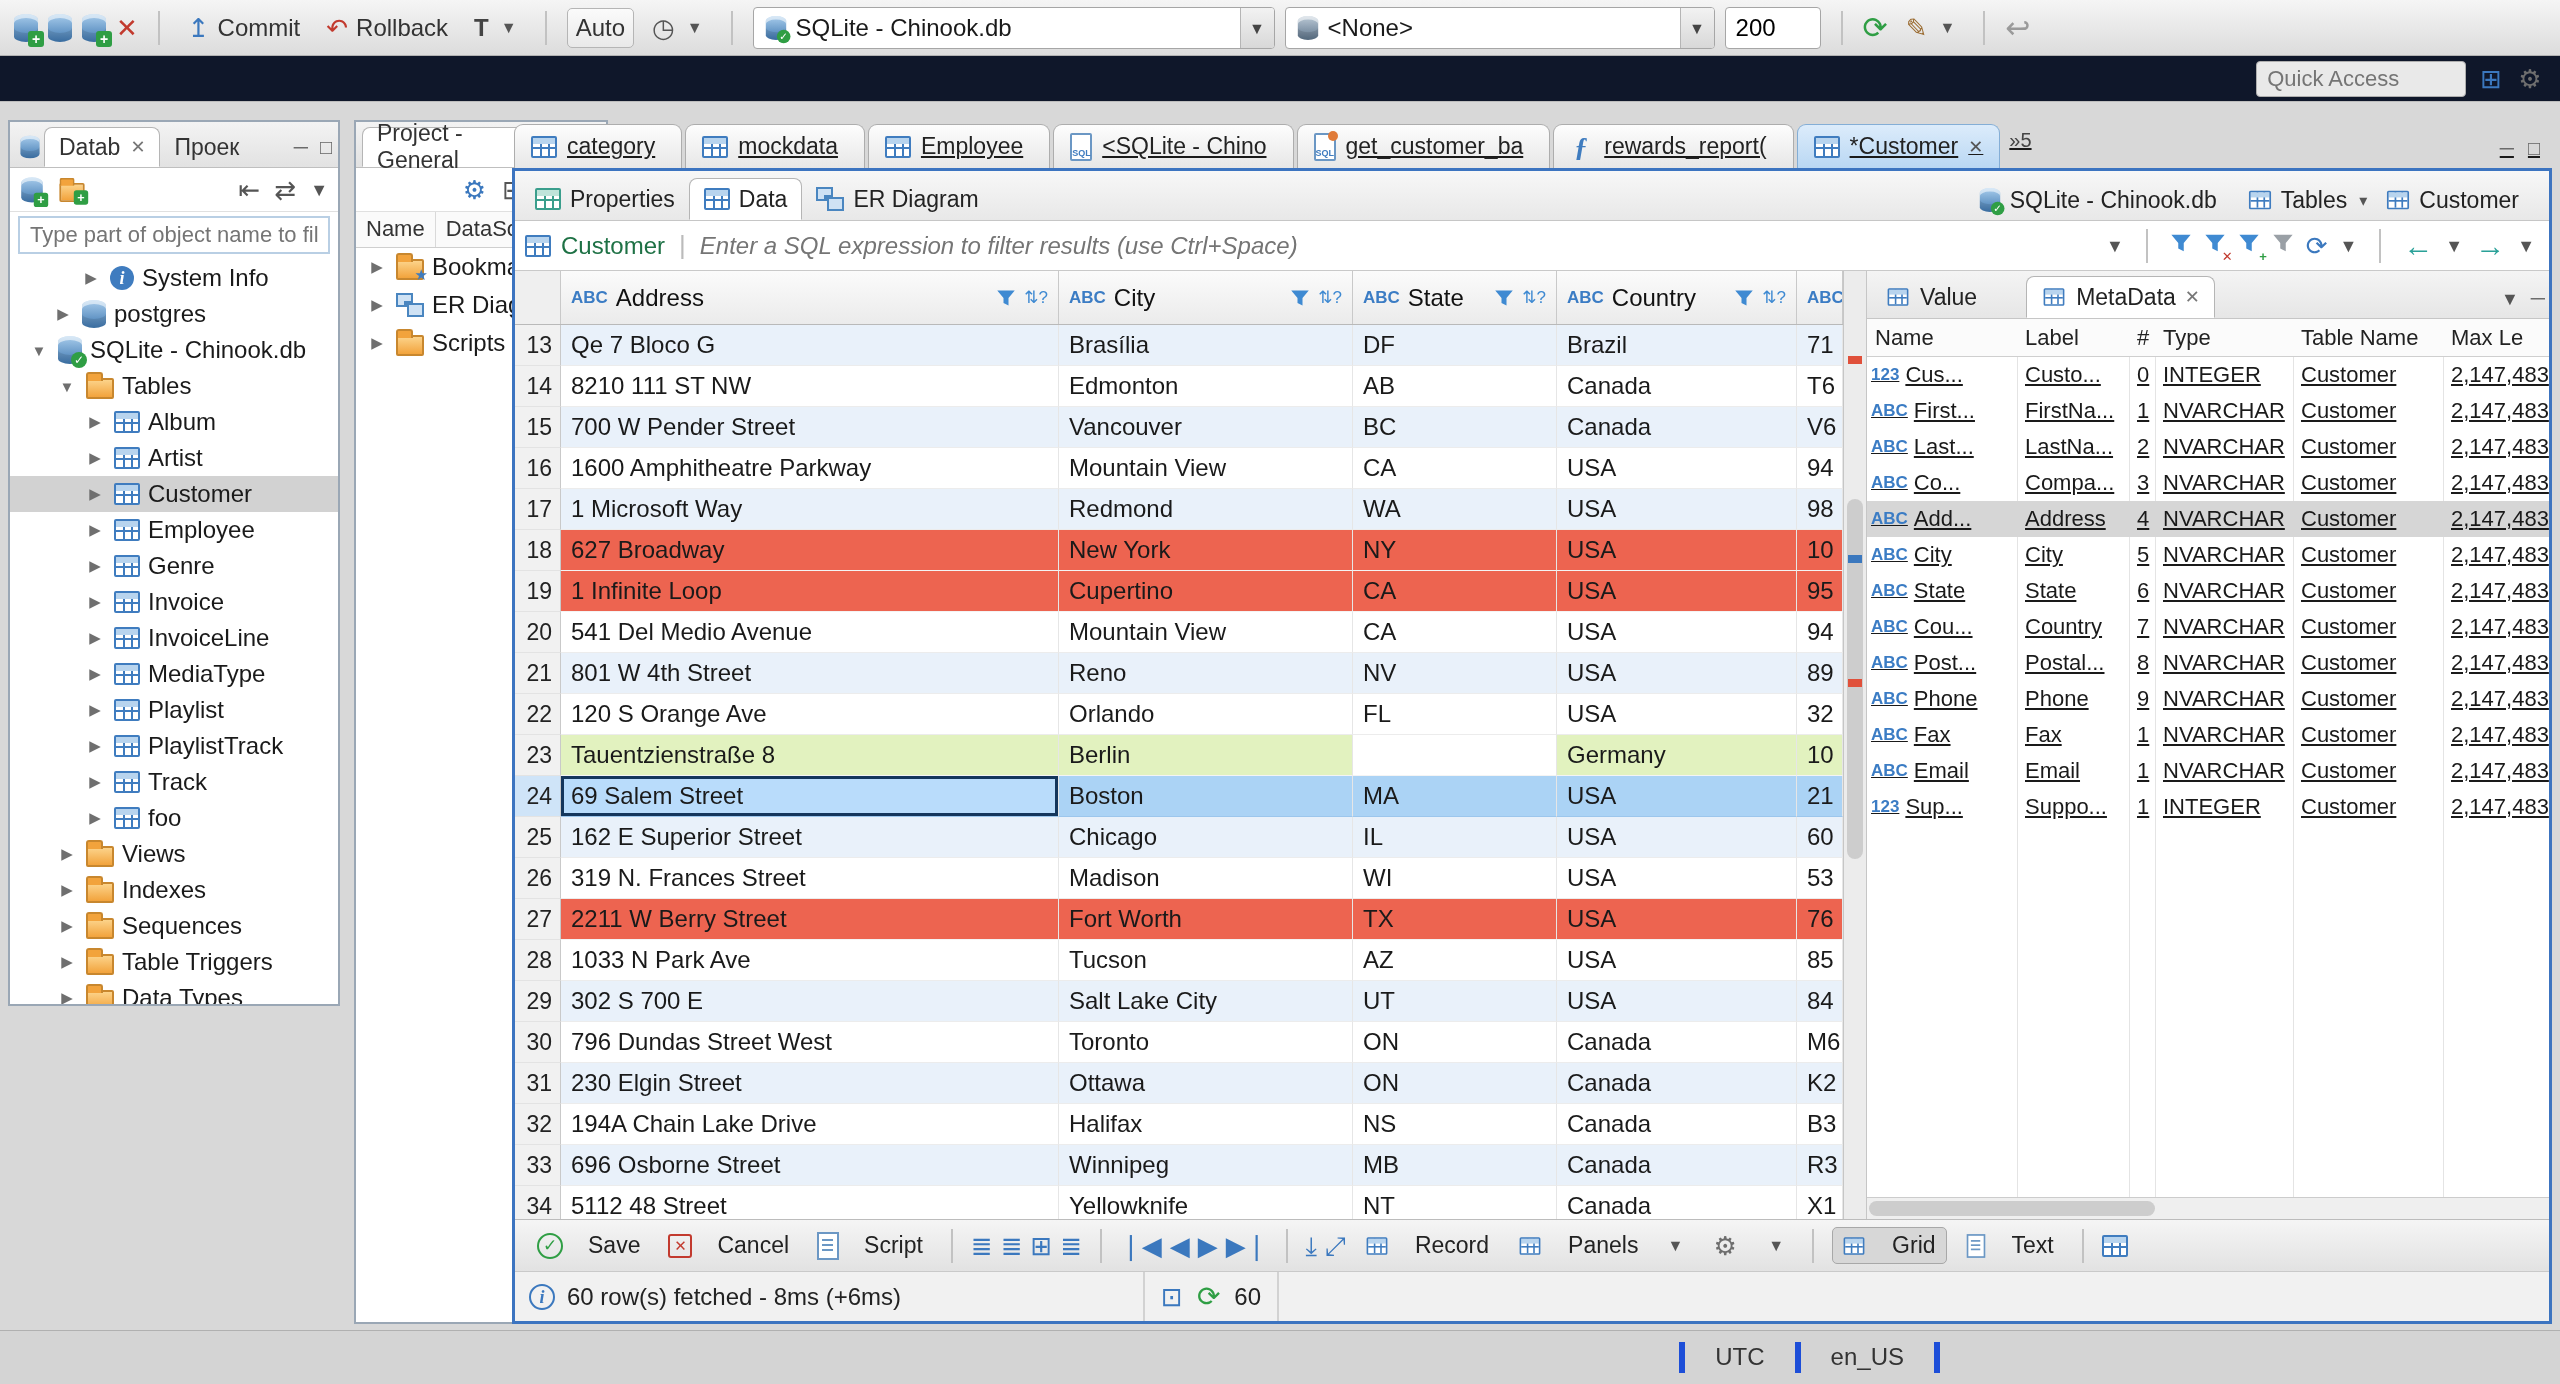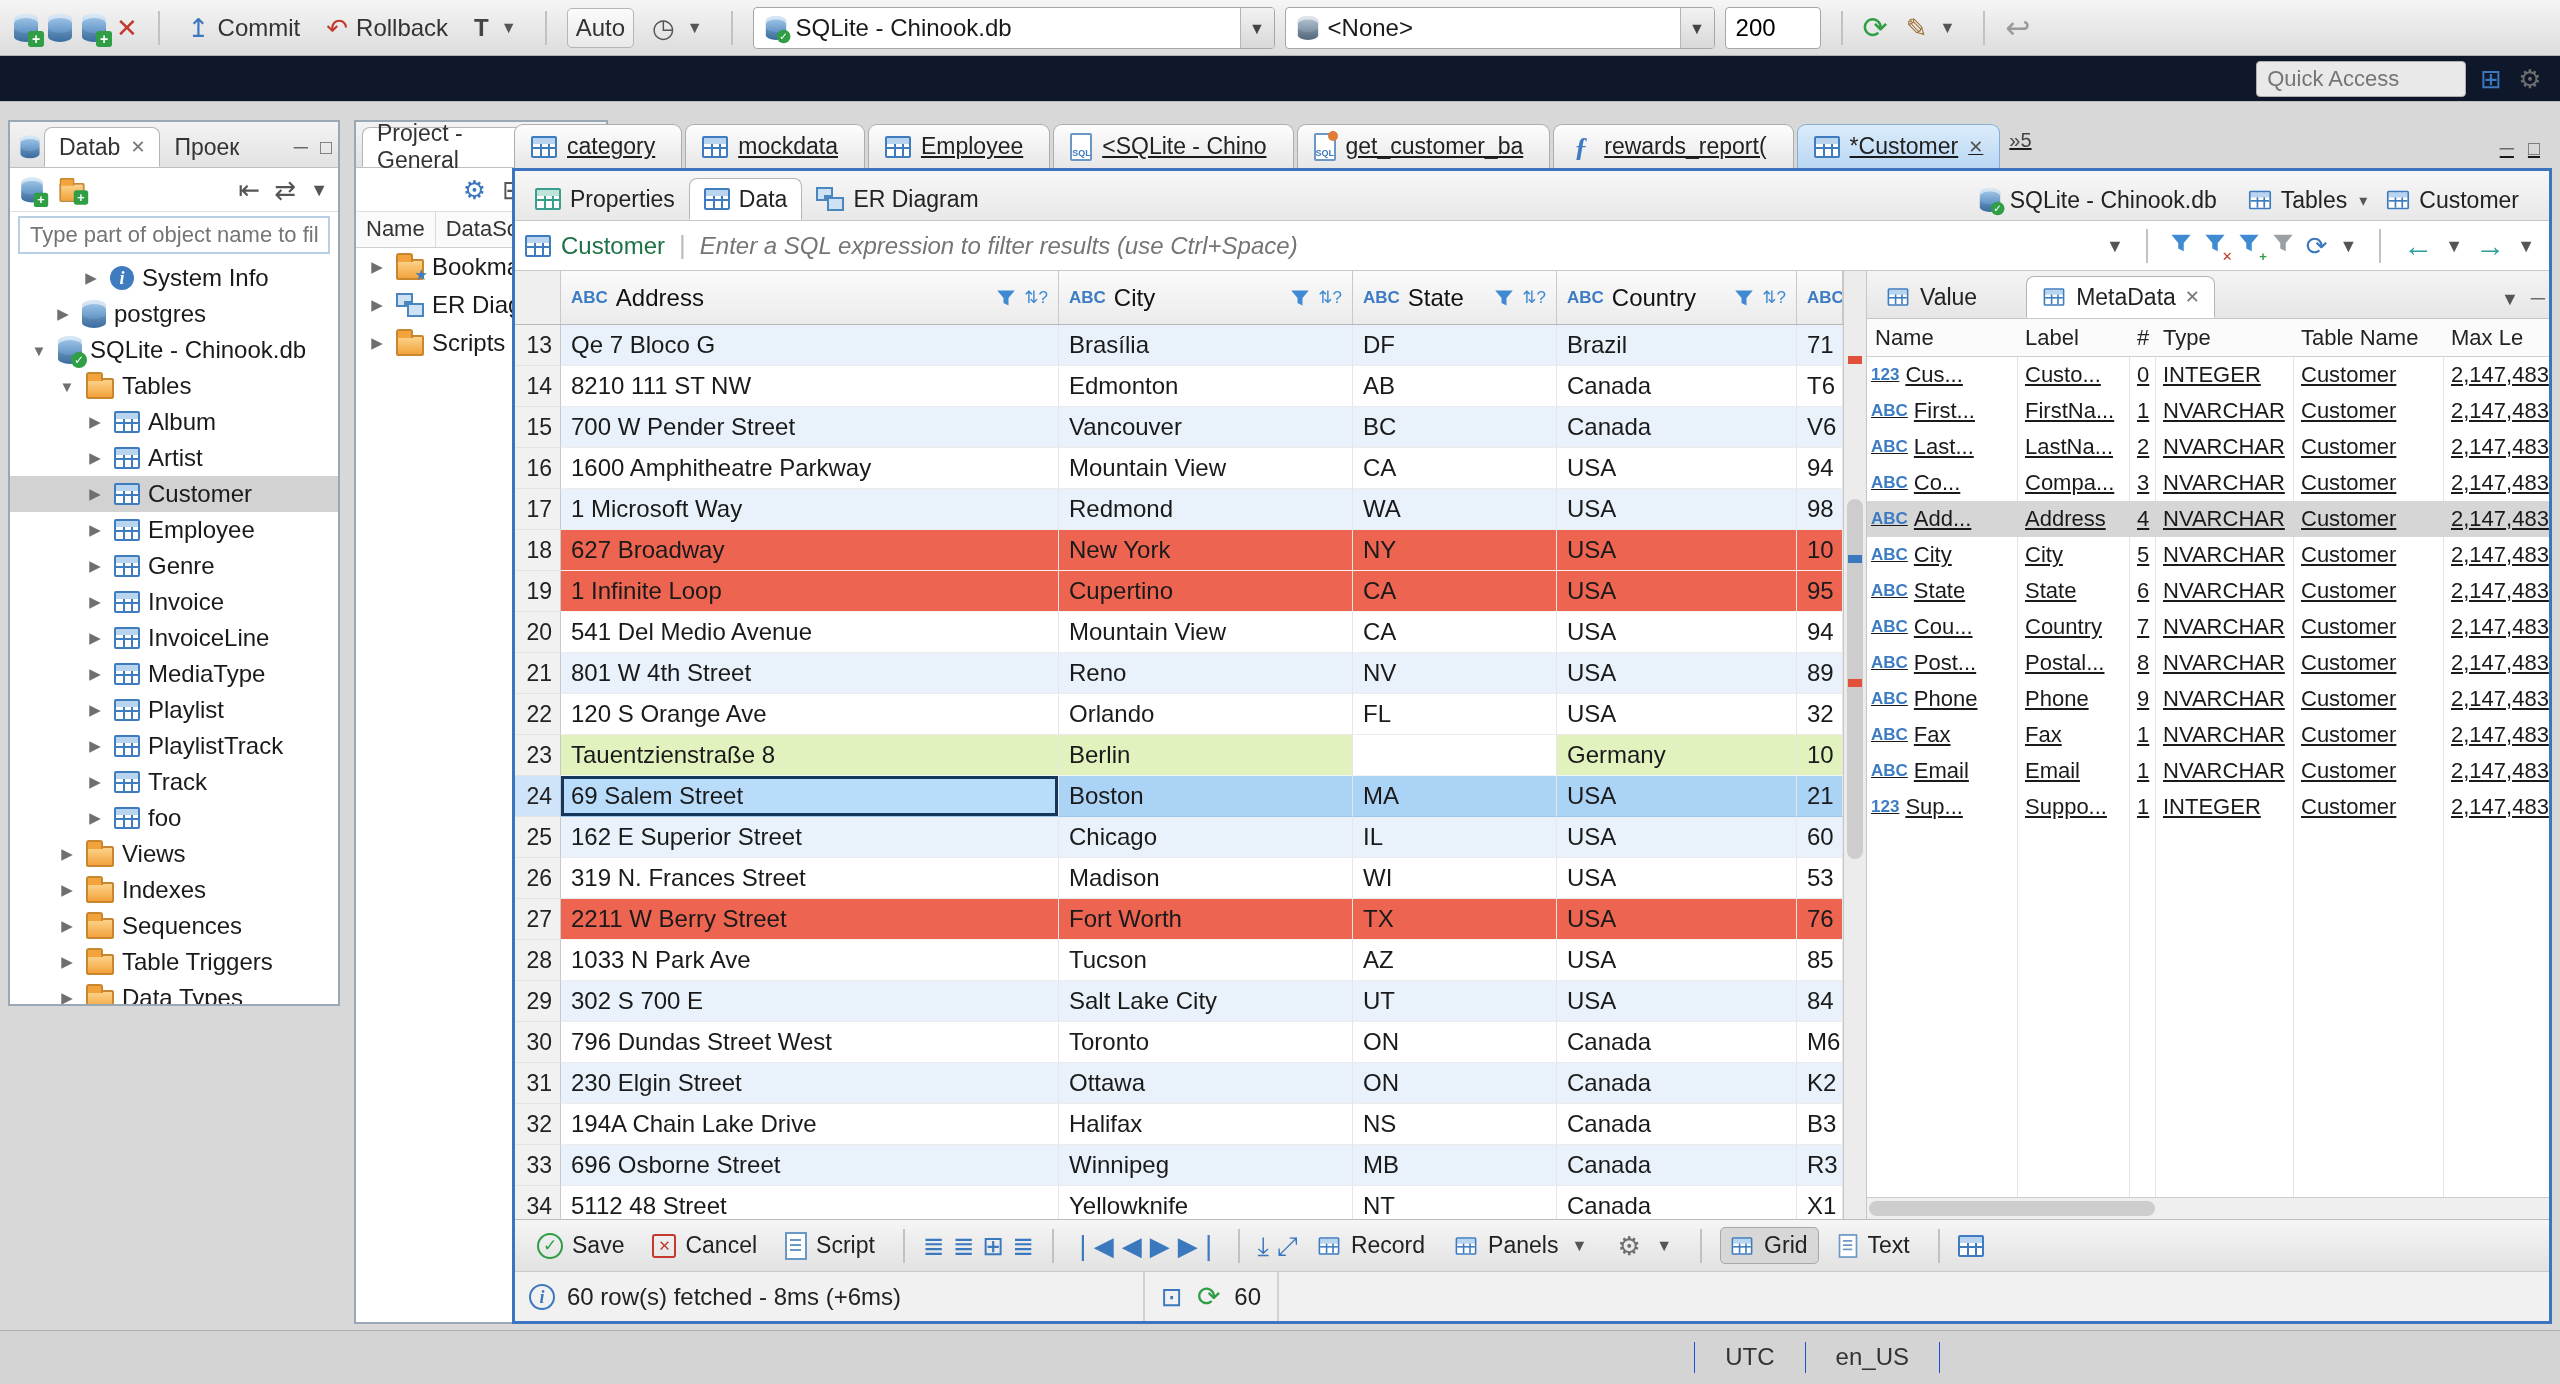--- a/index.html
+++ b/index.html
@@ -172,31 +172,31 @@
 .mrow { height:36px; display:flex; font-size:22px; align-items:center; }
 .mrow.selected { background:#d6d6d6; }
 .mrow .mc { padding:0 8px; white-space:nowrap; overflow:hidden; }
 .mrow .m-name { display:flex; align-items:center; gap:6px; padding:0 4px; }
 .rp-hscroll { height:22px; flex:none; background:#efefef; border-top:1px solid #cccccc; position:relative; margin-top:auto; }
 .rp-hthumb { position:absolute; top:3px; bottom:3px; left:2px; width:42%; background:#cdcdcd; border-radius:8px; }
 
 
 .etoolbar { height:52px; flex:none; display:flex; align-items:center; gap:8px; padding:0 12px;
   background:linear-gradient(#f5f5f5,#e2e2e2); border-top:1px solid #bcbcbc; font-size:23px; }
-.ebtn { display:flex; align-items:center; gap:9px; padding:4px 10px; border-radius:5px; color:#222; white-space:nowrap; }
+.ebtn { display:flex; align-items:center; gap:25px; padding:4px 10px; border-radius:5px; color:#222; white-space:nowrap; }
 .ebtn.selected { background:#d7d7d7; border:1px solid #a8a8a8;padding-left:8px; }
 .statusrow { height:50px; flex:none; display:flex; align-items:center; padding:0 14px; gap:12px;
   background:#f1f1f1; border-top:1px solid #c9c9c9; font-size:24px; color:#222; }
 .srgroup { display:flex; align-items:center; gap:14px; border-left:2px solid #d2d2d2; border-right:2px solid #d2d2d2; padding:0 16px; height:100%; margin-left:230px; }
 .inf { width:26px; height:26px; border-radius:50%; border:2px solid #3b78be; color:#3b78be; text-align:center; font:italic bold 18px/22px "Liberation Serif",serif; flex:none; }
 
 
 .winstatus { height:54px; flex:none; display:flex; align-items:center; background:#d4d4d4; border-top:1px solid #b0b0b0; font-size:24px; color:#333; }
 .ws-right { margin-left:auto; display:flex; align-items:center; height:100%; margin-right:560px; }
-.ws-cell { padding:0 30px; height:60%; display:flex; align-items:center; border-left:1px solid #1d4ed8;text-align:center; }
+.ws-cell { padding:0 30px; height:60%; display:flex; align-items:center; border-left:6px solid #1d4ed8;text-align:center; }
 </style>
 </head>
 <body>
 
 <div class="window">
 
   <div class="tb-main">
     <span class="ic ic-db ic-plus"></span>
     <span class="ic ic-db"></span>
     <span class="ic ic-db ic-plus"></span>

